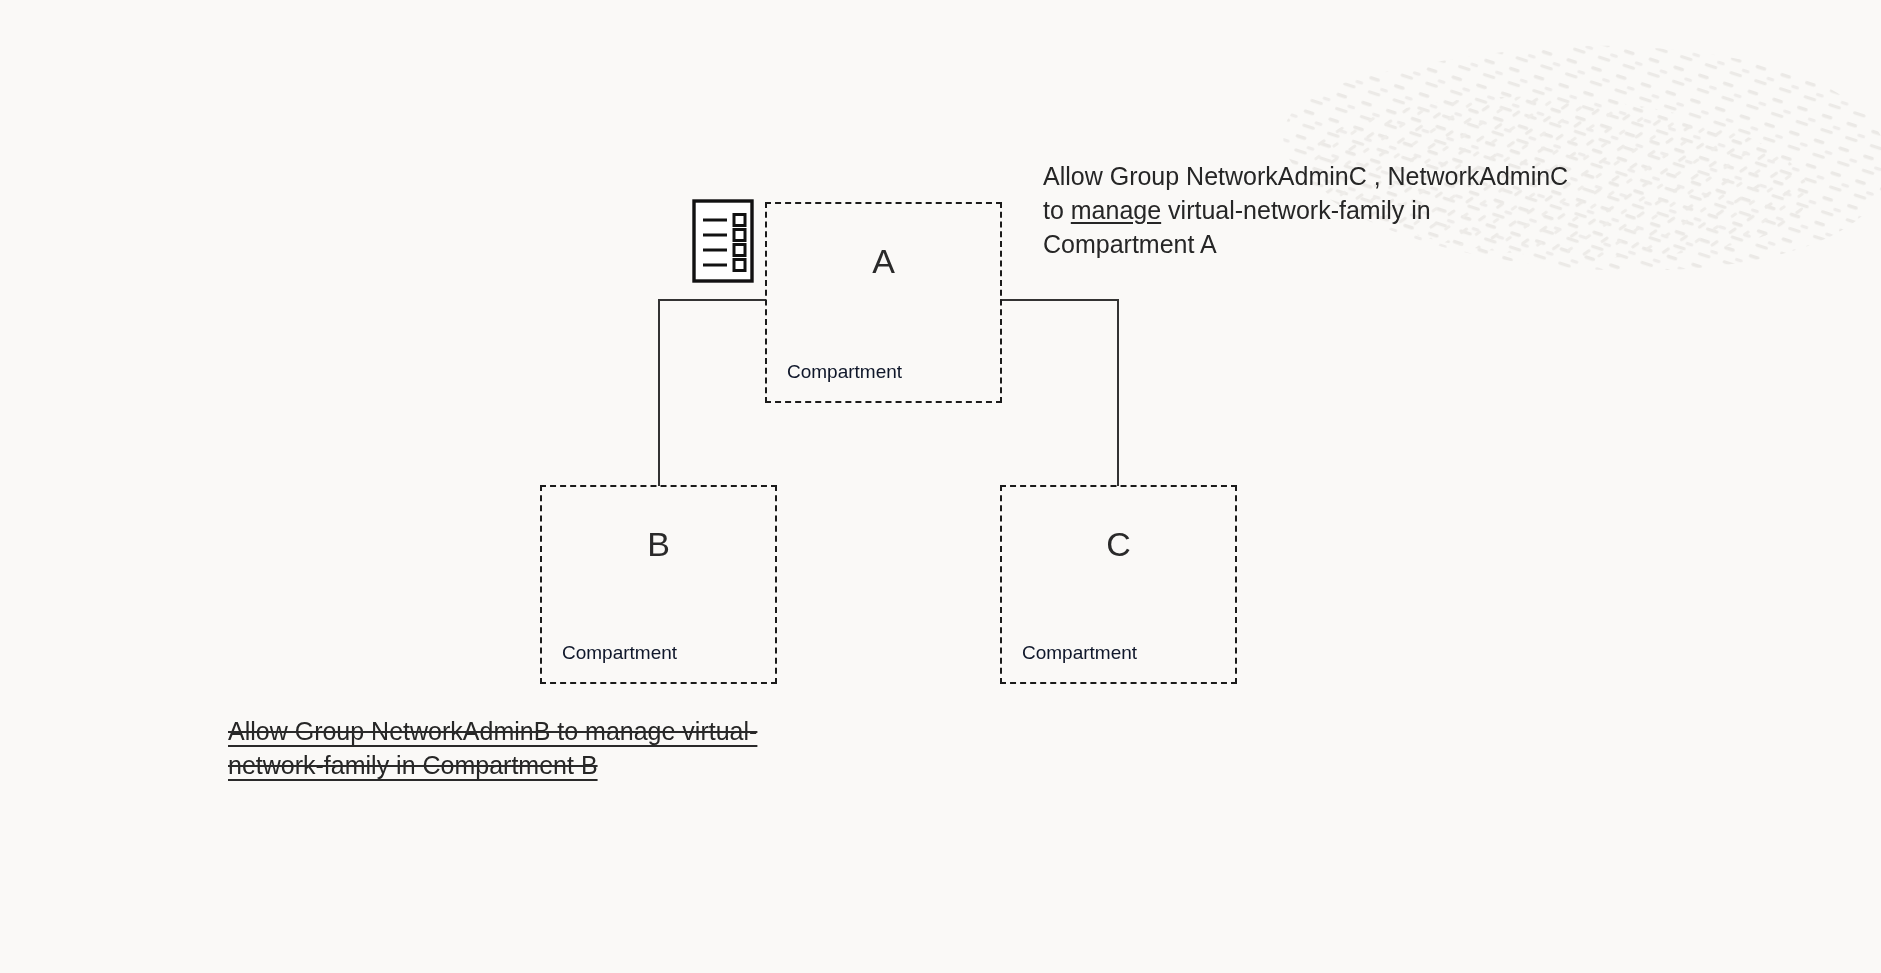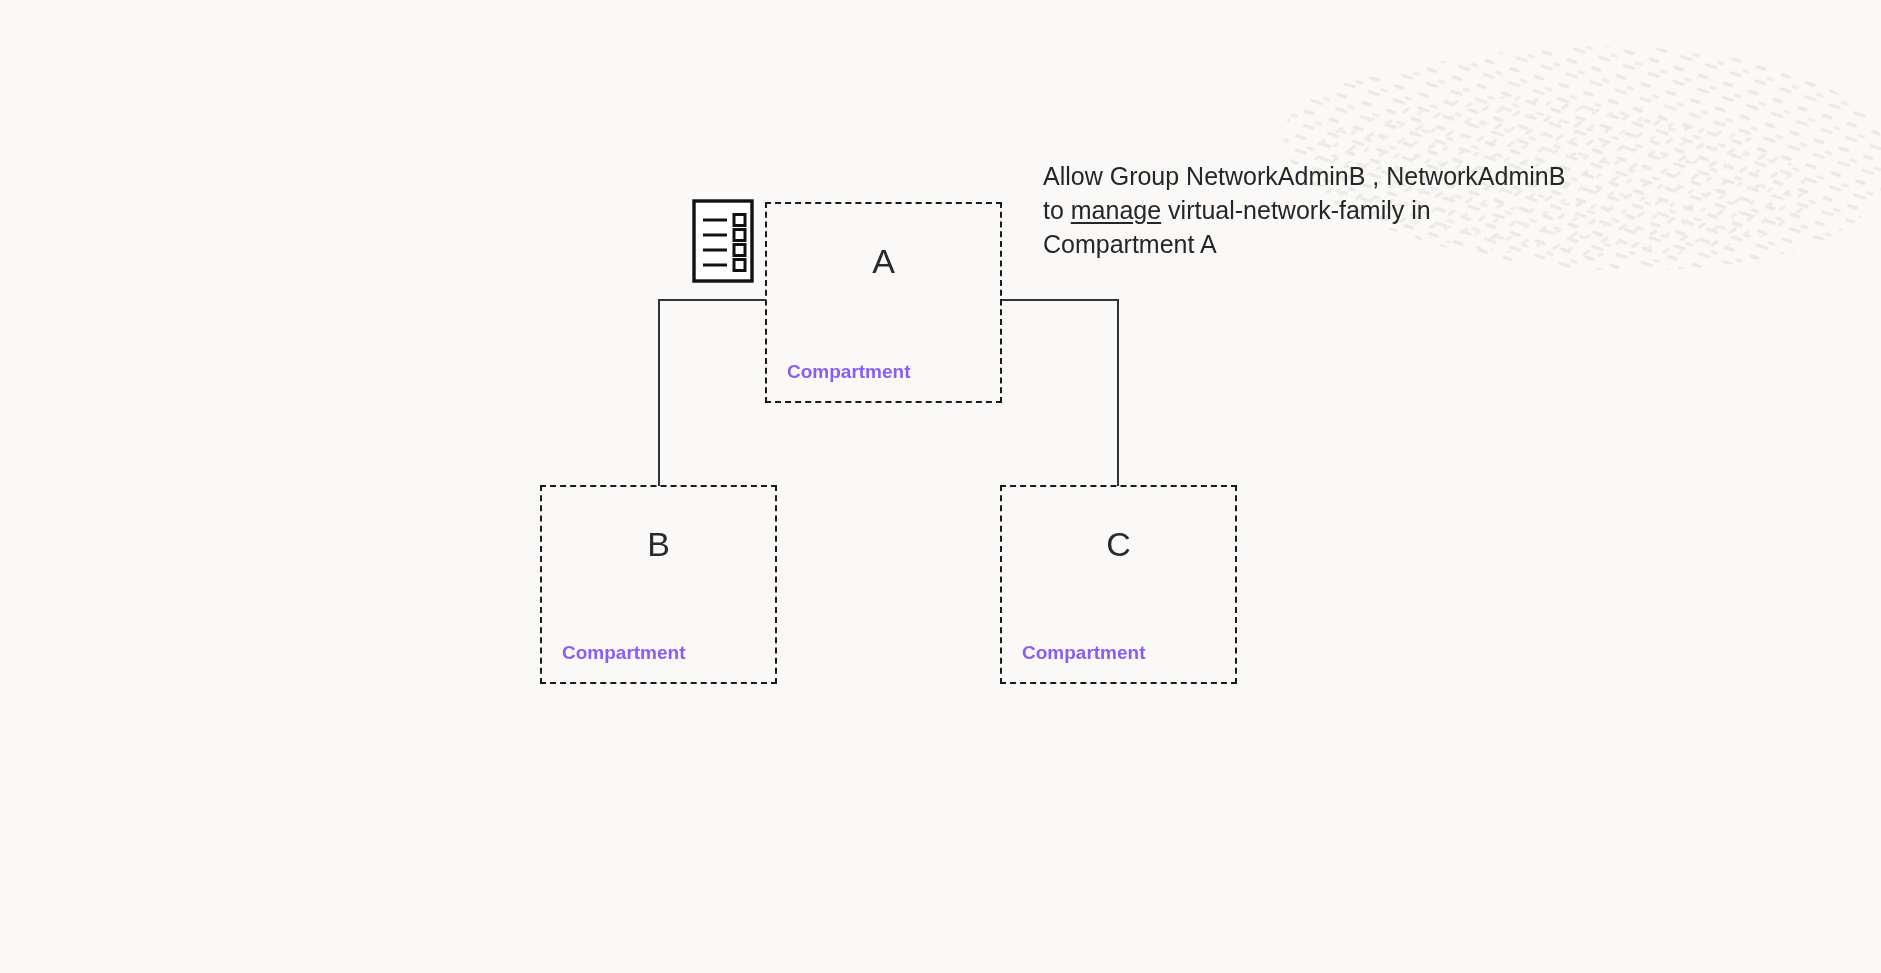--- a/index.html
+++ b/index.html
@@ -44,22 +44,22 @@
     font-size: 34px;
     color: #2a2a2a;
     font-weight: 400;
     line-height: 1;
   }
   .compartment .sublabel {
     position: absolute;
     left: 20px;
     bottom: 20px;
     font-size: 19px;
-    color: #8b5cf6;
-    font-weight: 700;
+    color: #0f172a;
+    font-weight: 400;
     line-height: 1;
     white-space: nowrap;
   }
 
   #box-a { left: 765px;  top: 202px; width: 237px; height: 201px; }
   #box-b { left: 540px;  top: 485px; width: 237px; height: 199px; }
   #box-c { left: 1000px; top: 485px; width: 237px; height: 199px; }
 
   #box-a .letter { top: 40px; }
   #box-b .letter { top: 40px; }
@@ -178,20 +178,23 @@
     <div class="letter">B</div>
     <div class="sublabel">Compartment</div>
   </div>
 
   <div class="compartment" id="box-c">
     <div class="letter">C</div>
     <div class="sublabel">Compartment</div>
   </div>
 
   <div class="statement" id="stmt-a">
-    <span>Allow Group NetworkAdminB , NetworkAdminB</span><br>
+    <span>Allow Group NetworkAdminC , NetworkAdminC</span><br>
     <span>to </span><span class="u">manage</span><span> virtual-network-family in</span><br>
     <span>Compartment A</span>
   </div>
 
+  <div class="statement struck" id="stmt-b">
+    <span>Allow Group NetworkAdminB to manage virtual-network-family in Compartment B</span>
+  </div>
 
 
 </div>
 
 </body></html>

